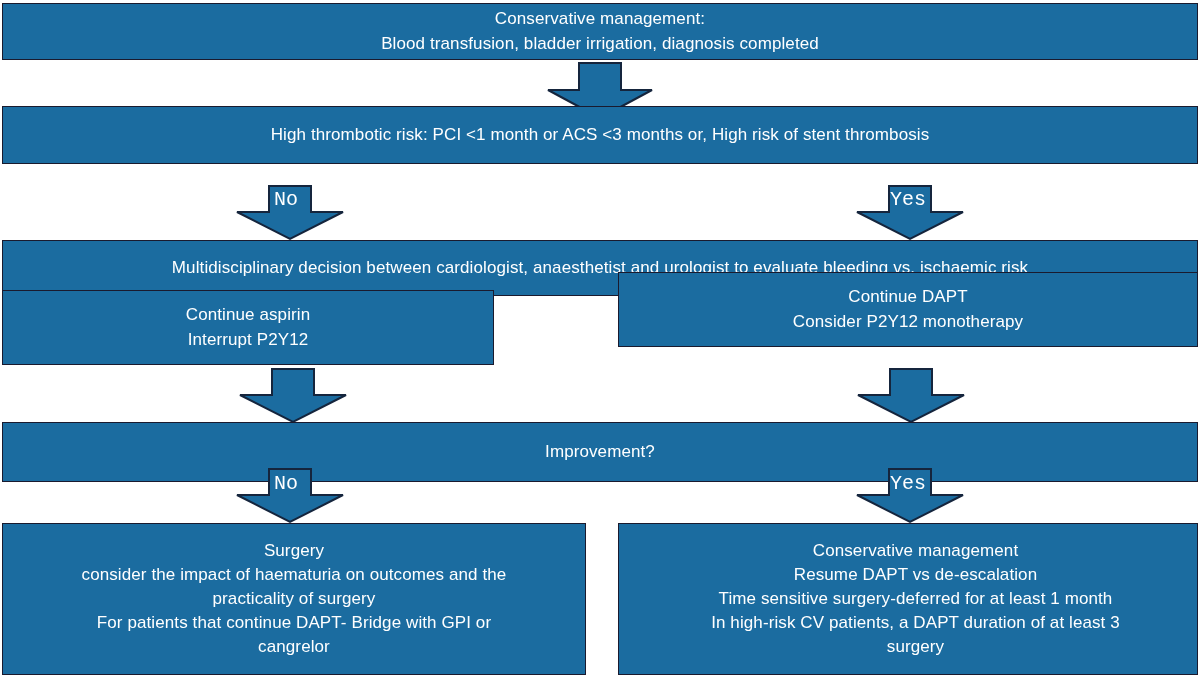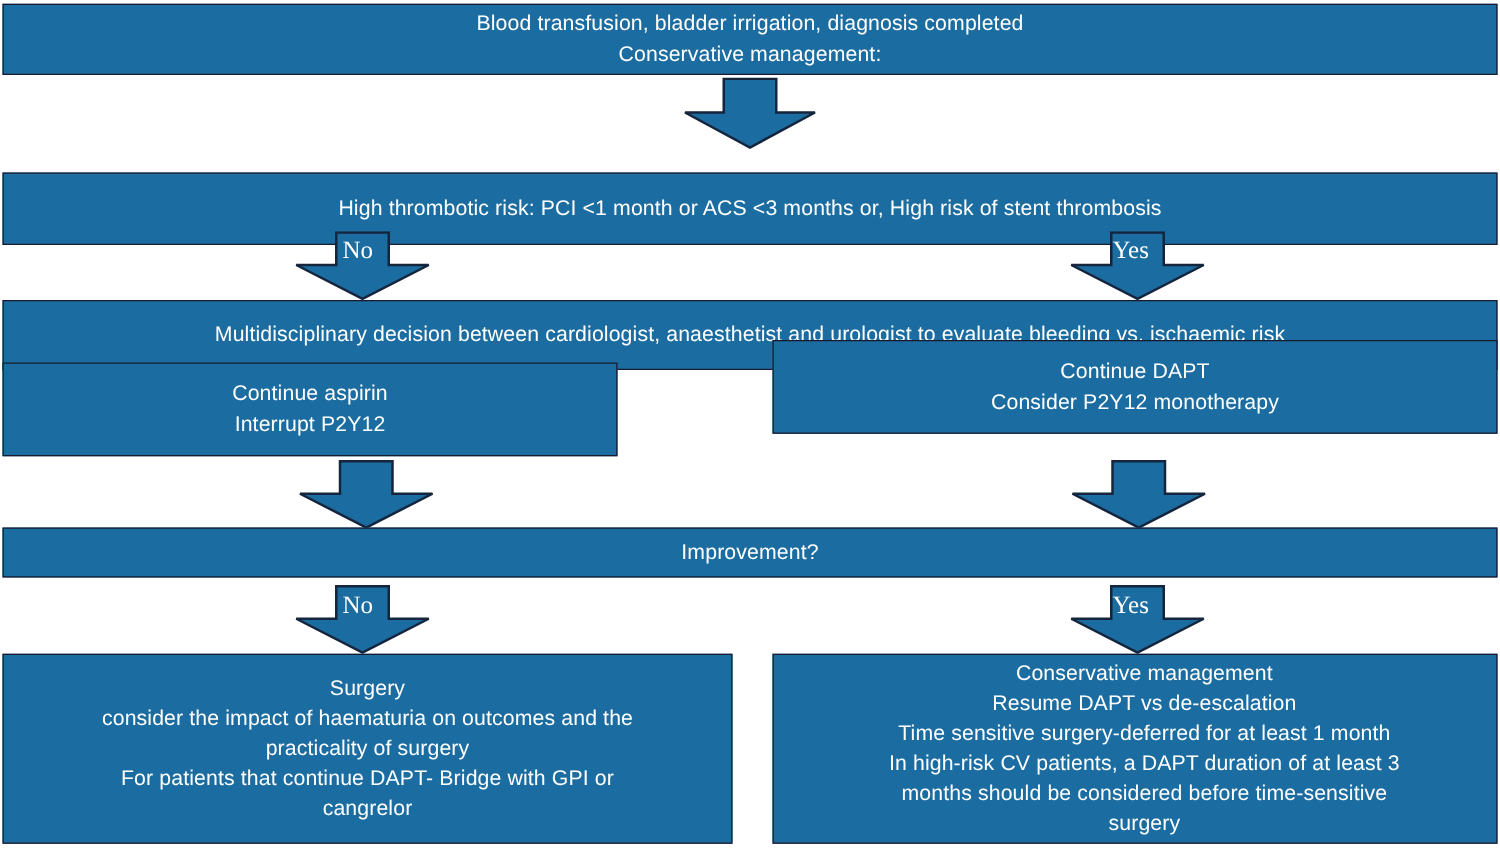--- a/index.html
+++ b/index.html
@@ -35,40 +35,40 @@
     letter-spacing: 0.1px;
     padding: 2px 8px;
     white-space: pre-line;
   }
   .node .line {
     display: block;
     width: 100%;
   }
   
   #node-conservative-top   { left: 2px;   top: 3px;   width: 1196px; height: 57px;  }
-  #node-thrombotic-risk    { left: 2px;   top: 138px; width: 1196px; height: 58px;  }
+  #node-thrombotic-risk    { left: 2px;   top: 106px; width: 1196px; height: 58px;  }
   #node-mdt-decision       { left: 2px;   top: 240px; width: 1196px; height: 56px;  }
   #node-continue-aspirin   { left: 2px;   top: 290px; width: 492px;  height: 75px;  }
   #node-continue-dapt      { left: 618px; top: 272px; width: 580px;  height: 75px;  }
-  #node-improvement        { left: 2px;   top: 422px; width: 1196px; height: 40px;  }
+  #node-improvement        { left: 2px;   top: 422px; width: 1196px; height: 60px;  }
   #node-surgery            { left: 2px;   top: 523px; width: 584px;  height: 152px; }
   #node-conservative-bot   { left: 618px; top: 523px; width: 580px;  height: 152px; padding-left: 23px; }
 
   
   .arrow {
     position: absolute;
     display: block;
   }
   .arrow svg { display: block; }
   .arrow-label {
     position: absolute;
     color: #ffffff;
     font-size: 20px;
     line-height: 1;
-    font-family: Liberation Serif, serif;
+    font-family: Liberation Mono, monospace;
     pointer-events: none;
     white-space: nowrap;
   }
   
   #arrow-main-1          { left: 546px; top: 62px;  }
   #arrow-no-1            { left: 235px; top: 185px; }
   #arrow-yes-1           { left: 855px; top: 185px; }
   #arrow-left-mid        { left: 238px; top: 368px; }
   #arrow-right-mid       { left: 856px; top: 368px; }
   #arrow-no-2            { left: 235px; top: 468px; }
@@ -78,22 +78,22 @@
   #label-yes-1 { left: 890px; top: 190px; }
   #label-no-2  { left: 274px; top: 474px; }
   #label-yes-2 { left: 890px; top: 474px; }
 </style>
 </head>
 <body>
 
 <div id="flowchart">
 
   <div class="node" id="node-conservative-top">
+    <span class="line">Conservative management:</span>
     <span class="line">Blood transfusion, bladder irrigation, diagnosis completed</span>
-    <span class="line">Conservative management:</span>
   </div>
 
   <div class="arrow" id="arrow-main-1">
     <svg width="108" height="58" viewBox="0 0 108 58" xmlns="http://www.w3.org/2000/svg">
       <polygon points="33,1 75,1 75,28 106,28 54,56 2,28 33,28" fill="#1b6ca0" stroke="#15253d" stroke-width="2"></polygon>
     </svg>
   </div>
 
   <div class="node" id="node-thrombotic-risk">
     <span class="line">High thrombotic risk: PCI &lt;1 month or ACS &lt;3 months or, High risk of stent thrombosis</span>
@@ -163,17 +163,16 @@
     <span class="line">practicality of surgery</span>
     <span class="line">For patients that continue DAPT- Bridge with GPI or</span>
     <span class="line">cangrelor</span>
   </div>
 
   <div class="node" id="node-conservative-bot">
     <span class="line">Conservative management</span>
     <span class="line">Resume DAPT vs de-escalation</span>
     <span class="line">Time sensitive surgery-deferred for at least 1 month</span>
     <span class="line">In high-risk CV patients, a DAPT duration of at least 3</span>
-    <span class="line">months should be considered before time-sensitive</span>
     <span class="line">surgery</span>
   </div>
 
 </div>
 
 </body></html>

